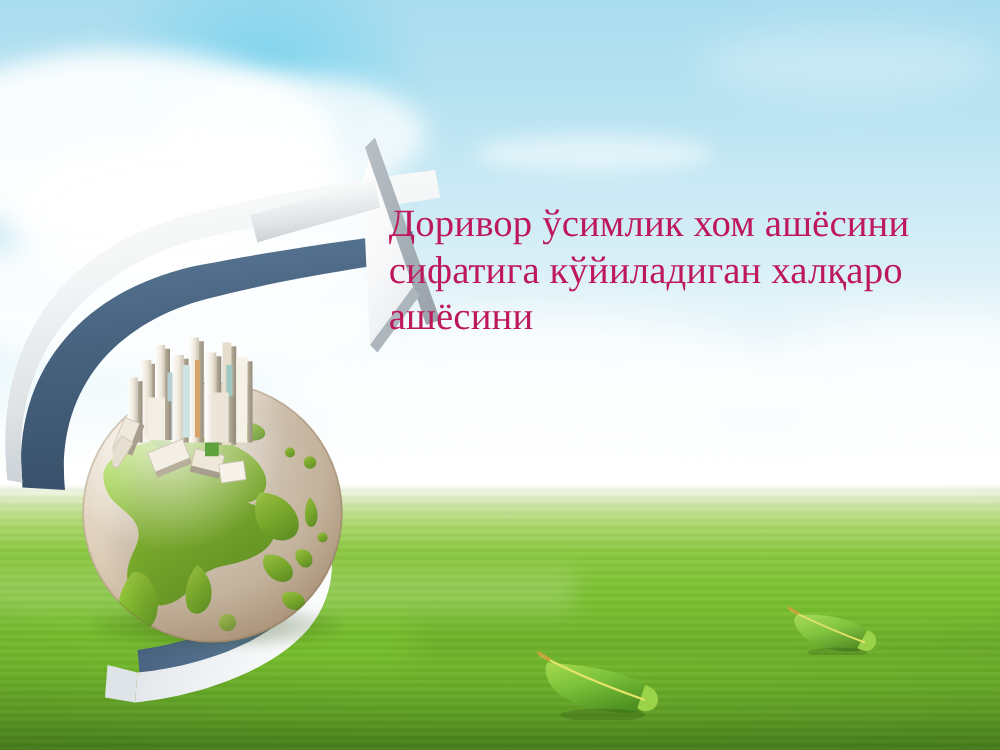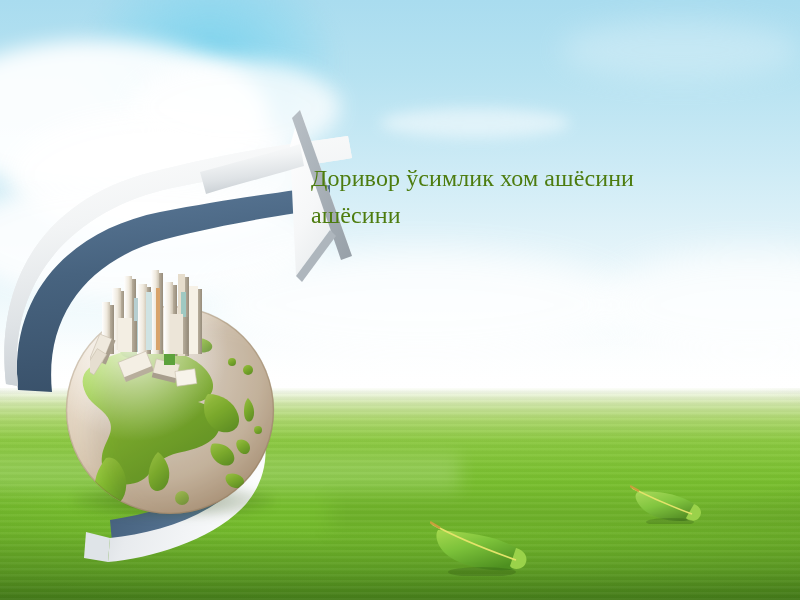--- a/index.html
+++ b/index.html
@@ -176,23 +176,23 @@
   .leaf.l2 { left: 630px; top: 482px; width: 78px;  height: 42px; }
 
   
   .title-box {
     position: absolute;
     left: 311px;
     top: 160px;
     width: 460px;
   }
   .title-line {
-    color: #4d7c0f;
+    color: #be185d;
     font-family: "Liberation Serif", "DejaVu Serif", serif;
-    font-size: 24px;
+    font-size: 31px;
     line-height: 37px;
     letter-spacing: .1px;
     white-space: pre;
   }
 </style>
 </head>
 <body>
 
 <div id="slide">
 
@@ -471,16 +471,17 @@
     </defs>
     <path d="M 8 10 C 26 8, 50 12, 64 22 C 72 29, 68 38, 54 39 C 36 40, 18 34, 10 24 C 5 18, 4 12, 8 10 Z" fill="url(#lf2)"></path>
     <path d="M 64 22 C 70 24, 74 31, 68 37 C 64 40, 58 39, 56 36 Z" fill="#9ad24a"></path>
     <path d="M 2 6 C 18 14, 40 24, 62 32" stroke="#e3e36a" stroke-width="1.5" fill="none"></path>
     <path d="M 0 4 L 9 9" stroke="#c8a03c" stroke-width="2.2" fill="none"></path>
     <ellipse cx="40" cy="40" rx="24" ry="4" fill="rgba(30,60,10,0.20)"></ellipse>
   </svg>
 
   <div class="title-box">
     <div class="title-line">Доривор ўсимлик хом ашёсини</div>
+    <div class="title-line">сифатига кўйиладиган халқаро</div>
     <div class="title-line">ашёсини</div>
   </div>
 
 </div>
 
 </body></html>

